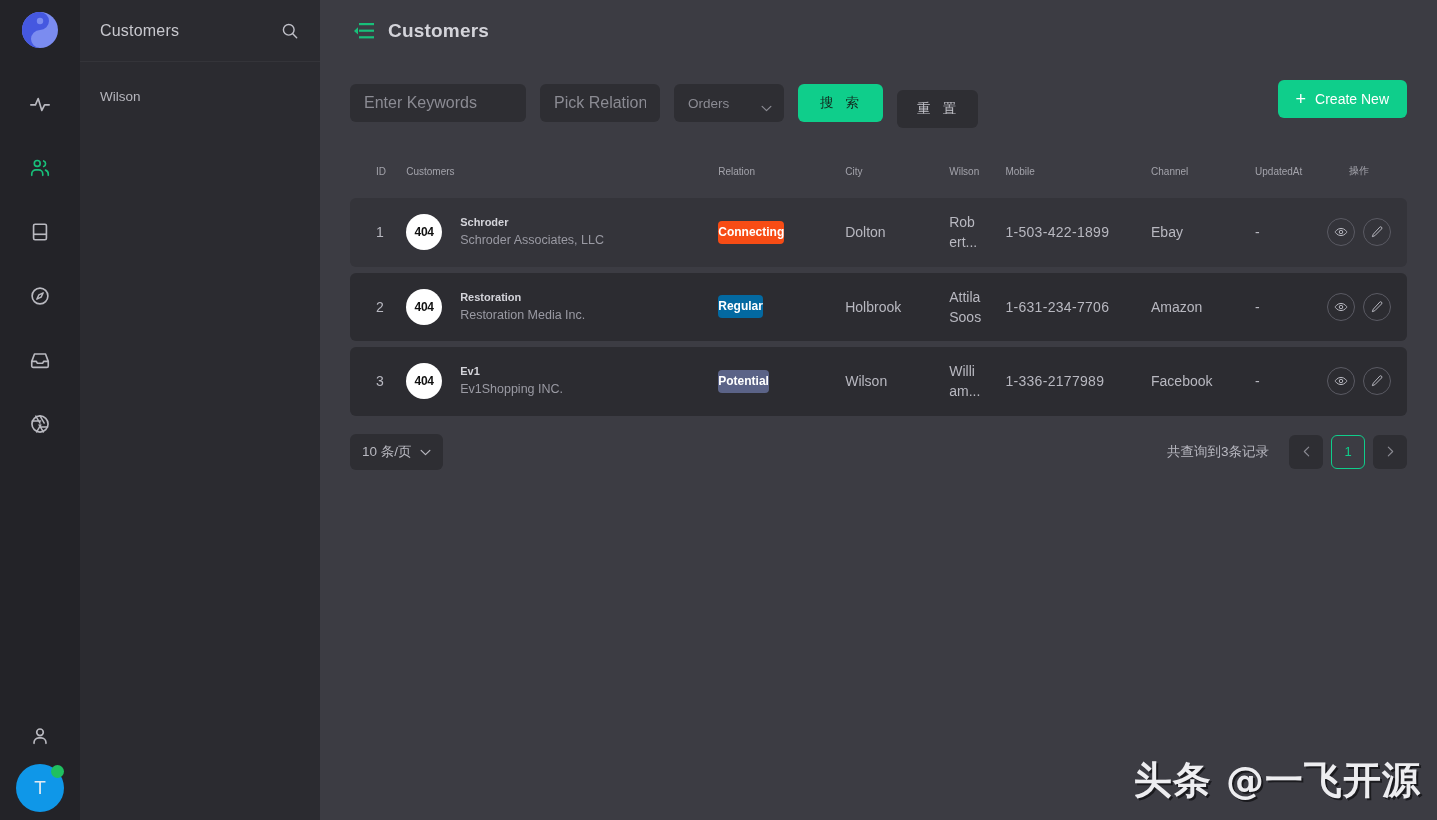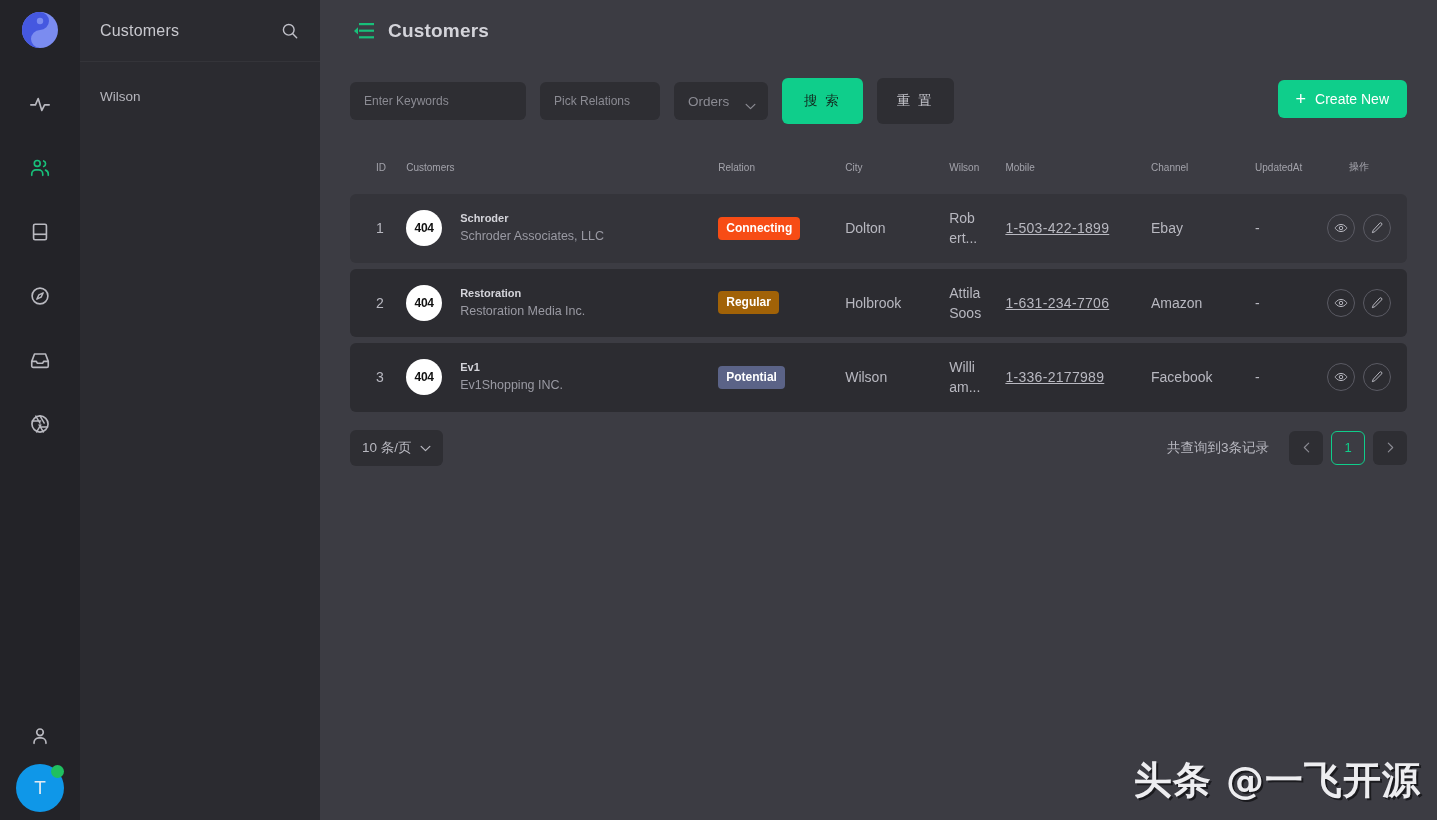--- a/index.html
+++ b/index.html
@@ -63,38 +63,38 @@
   
   .content { flex: 1 1 auto; height: 820px; position: relative; }
   .topbar { height: 62px; display: flex; align-items: center; padding: 0 0 0 34px; gap: 14px; }
   .fold-icon { width: 20px; height: 18px; cursor: pointer; }
   .page-title { font-size: 19px; color: #d4d4da; font-weight: 600; letter-spacing: .2px; }
 
   .panel { margin: 0 30px; }
   .filters { display: flex; align-items: center; gap: 14px; padding-top: 16px; }
   .field {
     height: 38px; background: #2e2e33; border: none; border-radius: 6px;
-    color: #c5c5cc; font-size: 12px; padding: 0 14px;
+    color: #c5c5cc; font-size: 16px; padding: 0 14px;
     font-family: "Liberation Sans", sans-serif;
   }
   .field::placeholder { color: #8b8b93; }
   .f-keywords { width: 176px; }
   .f-relations { width: 120px; }
   .f-select {
-    width: 94px; height: 38px; background: #2e2e33; border-radius: 6px;
+    width: 110px; height: 38px; background: #2e2e33; border-radius: 6px;
     display: flex; align-items: center; justify-content: space-between;
     padding: 0 12px 0 14px; color: #8b8b93; font-size: 13.5px; cursor: pointer;
   }
   .chev { width: 11px; height: 7px; }
   .btn {
-    height: 46px; border: none; border-radius: 6px; cursor: pointer;
-    font-size: 13.5px; font-family: Liberation Sans, sans-serif;
+    height: 38px; border: none; border-radius: 6px; cursor: pointer;
+    font-size: 13.5px; font-family: Liberation Mono, monospace;
   }
   .btn-primary { background: #0fce8b; color: #12291f; padding: 0 22px; letter-spacing: 2px; font-weight: 500; }
-  .btn-ghost { background: #2e2e33; color: #c5c5cc; padding: 0 20px; letter-spacing: 2px; }
+  .btn-ghost { background: #2e2e33; color: #c5c5cc; padding: 0 20px; letter-spacing: 2px; margin-top: 12px; }
   .btn-create {
     position: absolute; right: 30px; top: 80px;
     height: 38px; background: #0fce8b; color: #fff;
     border: none; border-radius: 6px; cursor: pointer;
     display: flex; align-items: center; gap: 9px;
     padding: 0 18px; font-size: 14px; font-family: "Liberation Sans", sans-serif;
   }
   .plus { font-size: 18px; line-height: 1; }
 
   
@@ -125,25 +125,25 @@
   .avatar404 {
     width: 36px; height: 36px; border-radius: 50%;
     background: #fff; color: #111;
     display: flex; align-items: center; justify-content: center;
     font-size: 12px; font-weight: 700; flex: 0 0 36px; letter-spacing: -.3px;
   }
   .cust-name { font-size: 11px; font-weight: 700; color: #d4d4da; line-height: 1.45; }
   .cust-sub  { font-size: 12.5px; color: #9a9aa3; line-height: 1.45; }
 
   .badge {
-    display: inline-block; border-radius: 4px; padding: 4px 8px;
+    display: inline-block; border-radius: 4px; padding: 4px 0;
     font-size: 12px; font-weight: 700; color: #fff; line-height: 1.25;
   }
   .wrapcell { max-width: 44px; line-height: 1.45; font-size: 13.5px; }
-  .mono { letter-spacing: .3px; text-decoration: underline; }
+  .mono { letter-spacing: .3px; }
 
   .acts { display: flex; align-items: center; justify-content: center; gap: 8px; }
   .icon-btn {
     width: 28px; height: 28px; border-radius: 50%;
     border: 1px solid #5a5a63; background: transparent;
     display: flex; align-items: center; justify-content: center; cursor: pointer;
   }
   .icon-btn svg { width: 14px; height: 14px; }
 
   
@@ -344,21 +344,21 @@
             <td>
               <div class="cust-cell">
                 <div class="avatar404">404</div>
                 <div>
                   <div class="cust-name">Restoration</div>
                   <div class="cust-sub">Restoration Media Inc.</div>
                 </div>
               </div>
             </td>
             <td>
-              <span class="badge" style="background:#a16207">Regular</span>
+              <span class="badge" style="background:#0369a1">Regular</span>
             </td>
             <td>Holbrook</td>
             <td class="wrapcell">Attila Soos</td>
             <td class="mono">1-631-234-7706</td>
             <td>Amazon</td>
             <td>-</td>
             <td>
               <div class="acts">
                 <button class="icon-btn">
                   <svg viewBox="0 0 24 24" fill="none">

